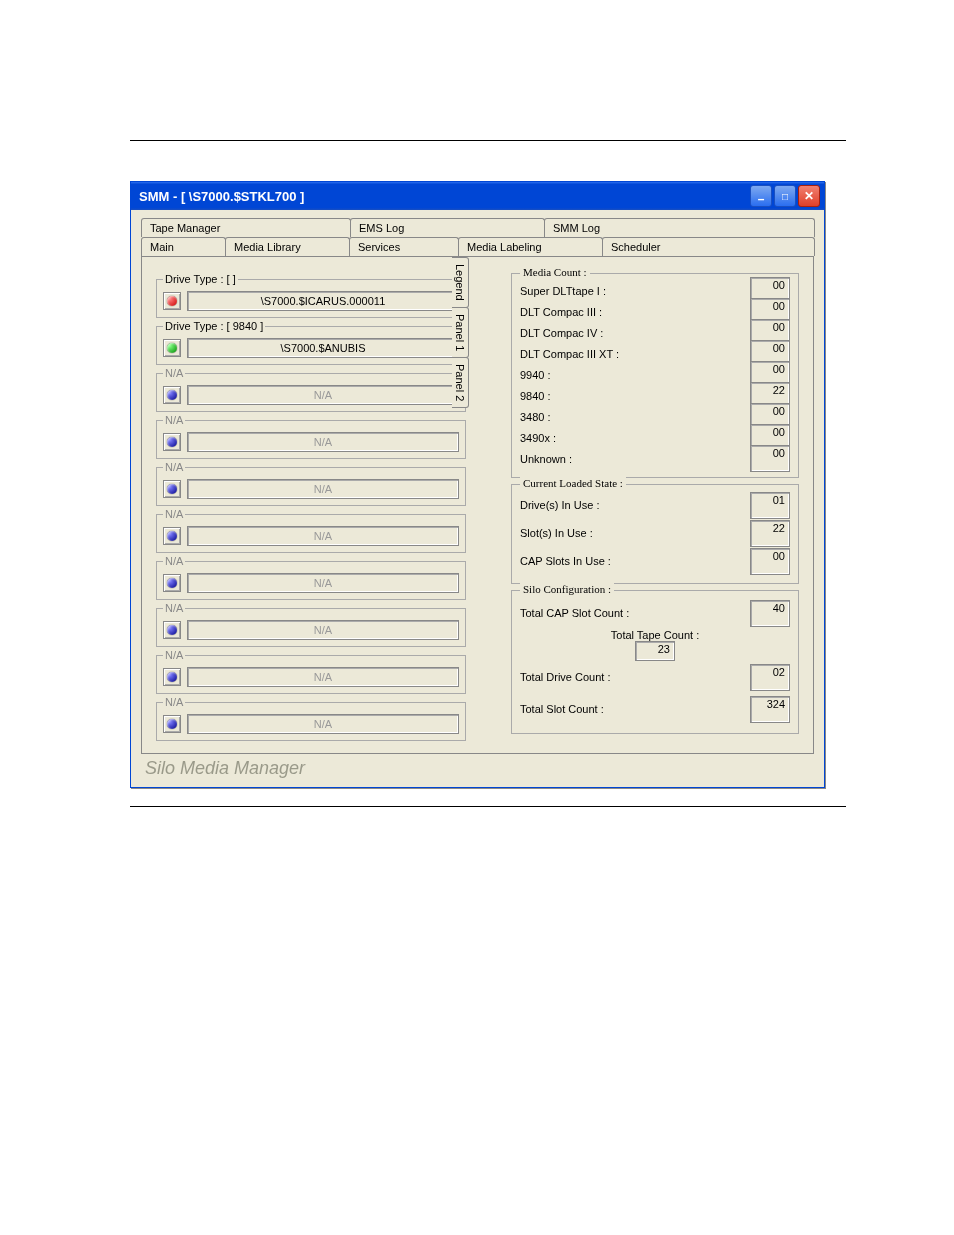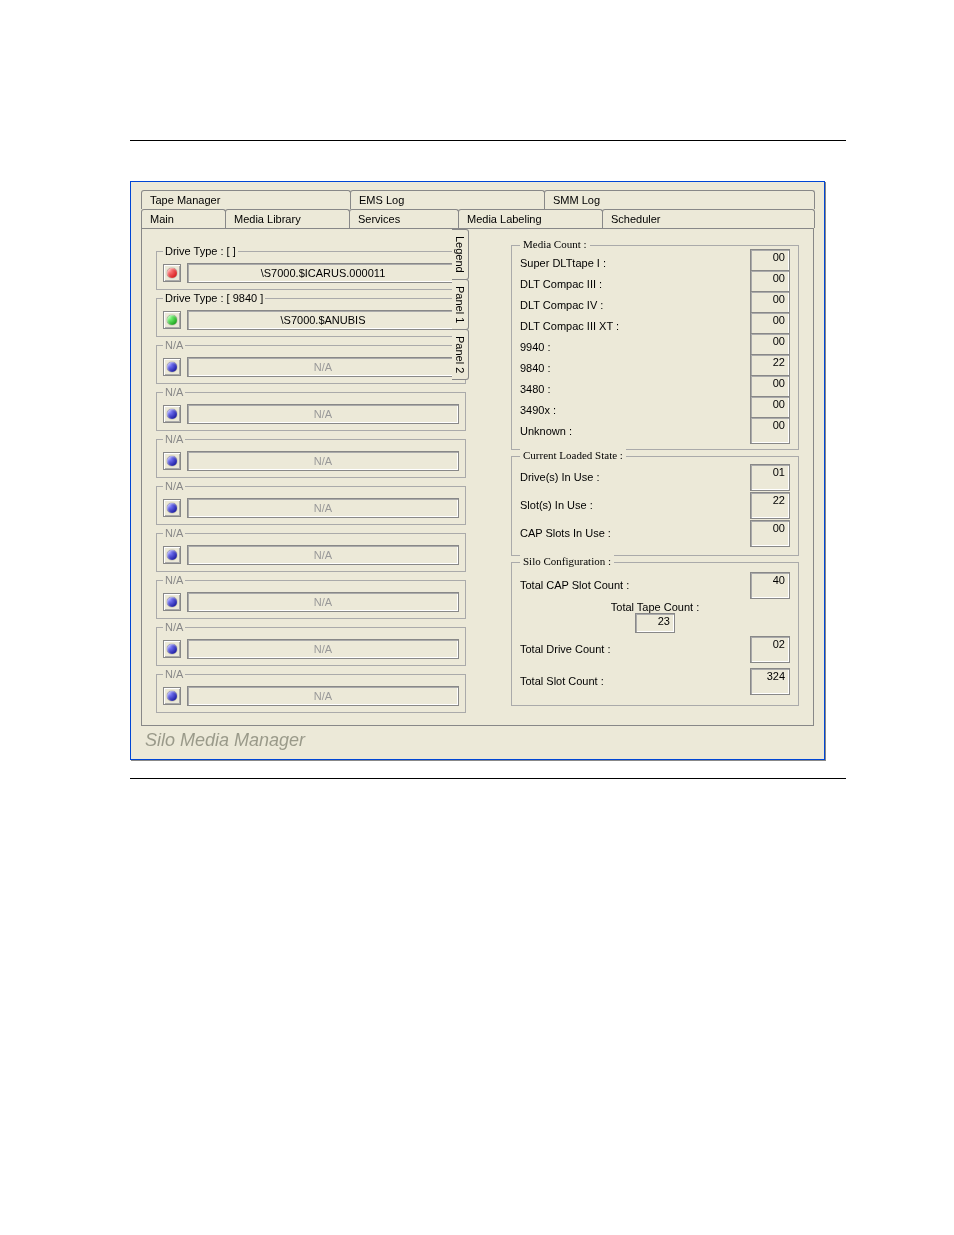--- a/index.html
+++ b/index.html
@@ -213,20 +213,26 @@
     padding:4px 0 0 4px;
   }
 </style>
 </head>
 <body>
 
 <div class="page">
   <hr class="rule">
 
   <div class="window">
+    <div class="titlebar">
+      <span class="title-text">SMM - [ \S7000.$STKL700 ]</span>
+      <span class="ctrl ctrl-min"></span>
+      <span class="ctrl ctrl-max"></span>
+      <span class="ctrl ctrl-close"></span>
+    </div>
     <div class="client">
       <div class="tabs-row1">
         <div class="tab">Tape Manager</div>
         <div class="tab">EMS Log</div>
         <div class="tab">SMM Log</div>
       </div>
       <div class="tabs-row2">
         <div class="tab active">Main</div>
         <div class="tab">Media Library</div>
         <div class="tab">Services</div>

